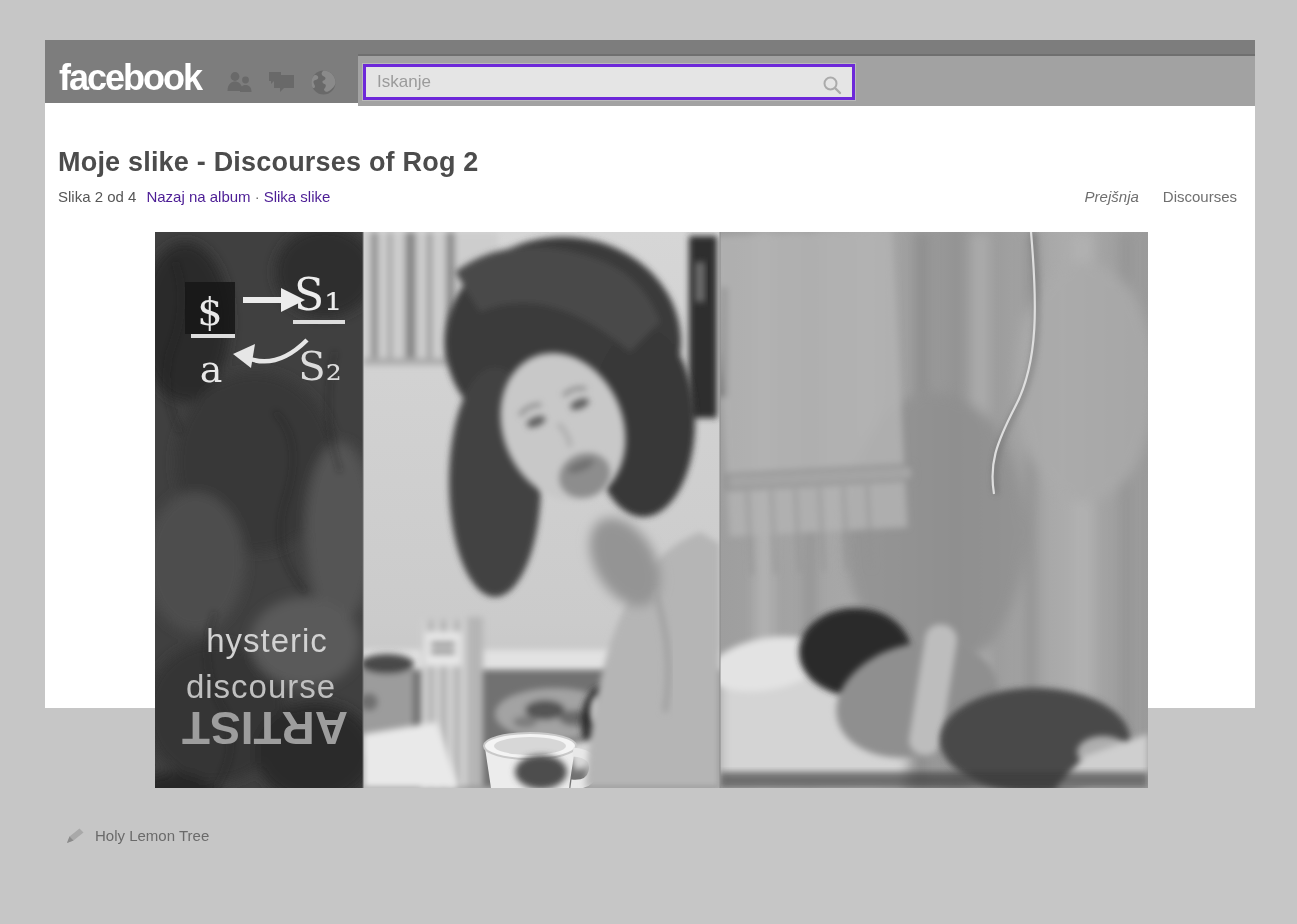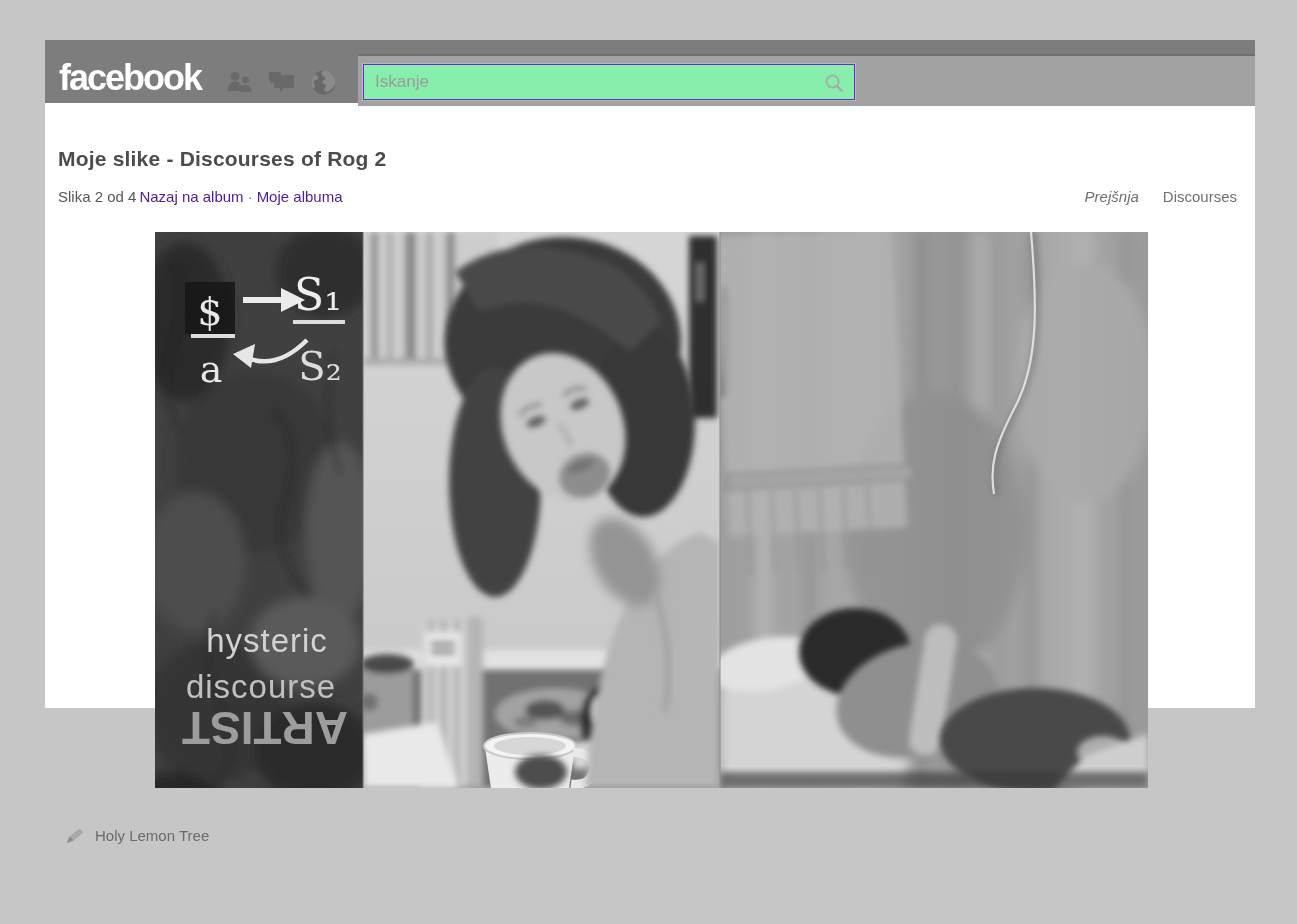--- a/index.html
+++ b/index.html
@@ -24,42 +24,42 @@
     letter-spacing:-2px; font-family:"Liberation Sans",sans-serif;
   }
   .hdr-icons { position:absolute; left:181px; top:29px; display:flex; gap:15px; }
   .hdr-icon { width:27px; height:27px; display:inline-block; }
   .search-panel {
     position:absolute; left:313px; top:14px; right:0; height:52px;
     background:#a2a2a2; border-top:2px solid #6f6f6f;
   }
   .search-box {
     position:absolute; left:5px; top:8px; width:492px; height:36px;
-    background:#86efac; border:1px solid #6d28d9;
+    background:#e5e5e5; border:3px solid #6d28d9;
     box-shadow:0 0 0 1px #b9b9b9;
   }
   .search-box input {
     position:absolute; left:0; top:0; width:100%; height:100%;
     border:none; outline:none; background:transparent;
     font-size:17px; color:#555; padding:0 40px 0 11px;
     font-family:"Liberation Sans","DejaVu Sans",sans-serif;
   }
   .search-box input::placeholder { color:#9b9b9b; opacity:1; }
   .search-glass { position:absolute; right:10px; top:8px; width:20px; height:20px; }
   
   .page-title {
     position:absolute; left:13px; top:107px;
-    font-size:21px; font-weight:bold; color:#4c4c4c;
+    font-size:27px; font-weight:bold; color:#4c4c4c;
     letter-spacing:0.2px;
   }
   .sub-line {
     position:absolute; left:13px; top:148px;
     font-size:15px; color:#6f6f6f; white-space:nowrap;
   }
-  .sub-line .pos { color:#565656; margin-right:3px; }
+  .sub-line .pos { color:#565656; margin-right:10px; }
   .sub-line .lnk { color:#4c1d95; cursor:pointer; }
   .sub-line .dot { margin:0 4px; color:#6f6f6f; }
   .prev-next {
     position:absolute; right:18px; top:148px;
     font-size:15px; color:#6f6f6f; white-space:nowrap;
   }
   .prev-next span { cursor:pointer; }
   .prev-next .prev { margin-right:24px;font-style:italic; }
   
   .photo-wrap {
@@ -120,21 +120,21 @@
             <line x1="13" y1="13" x2="18" y2="18" stroke="#ababab" stroke-width="2.4" stroke-linecap="round"></line>
           </svg>
         </span>
       </div>
     </div>
   </div>
 
   <div class="page-title">Moje slike - Discourses of Rog 2</div>
 
   <div class="sub-line">
-    <span class="pos">Slika 2 od 4</span><span class="lnk">Nazaj na album</span><span class="dot">·</span><span class="lnk">Moje albuma</span>
+    <span class="pos">Slika 2 od 4</span><span class="lnk">Nazaj na album</span><span class="dot">·</span><span class="lnk">Slika slike</span>
   </div>
 
   <div class="prev-next">
     <span class="prev">Prejšnja</span><span class="next">Discourses</span>
   </div>
 
   <div class="photo-wrap">
     <svg viewBox="0 0 993 556" width="993" height="556">
       <defs>
         <filter id="soft" x="-30%" y="-30%" width="160%" height="160%">

